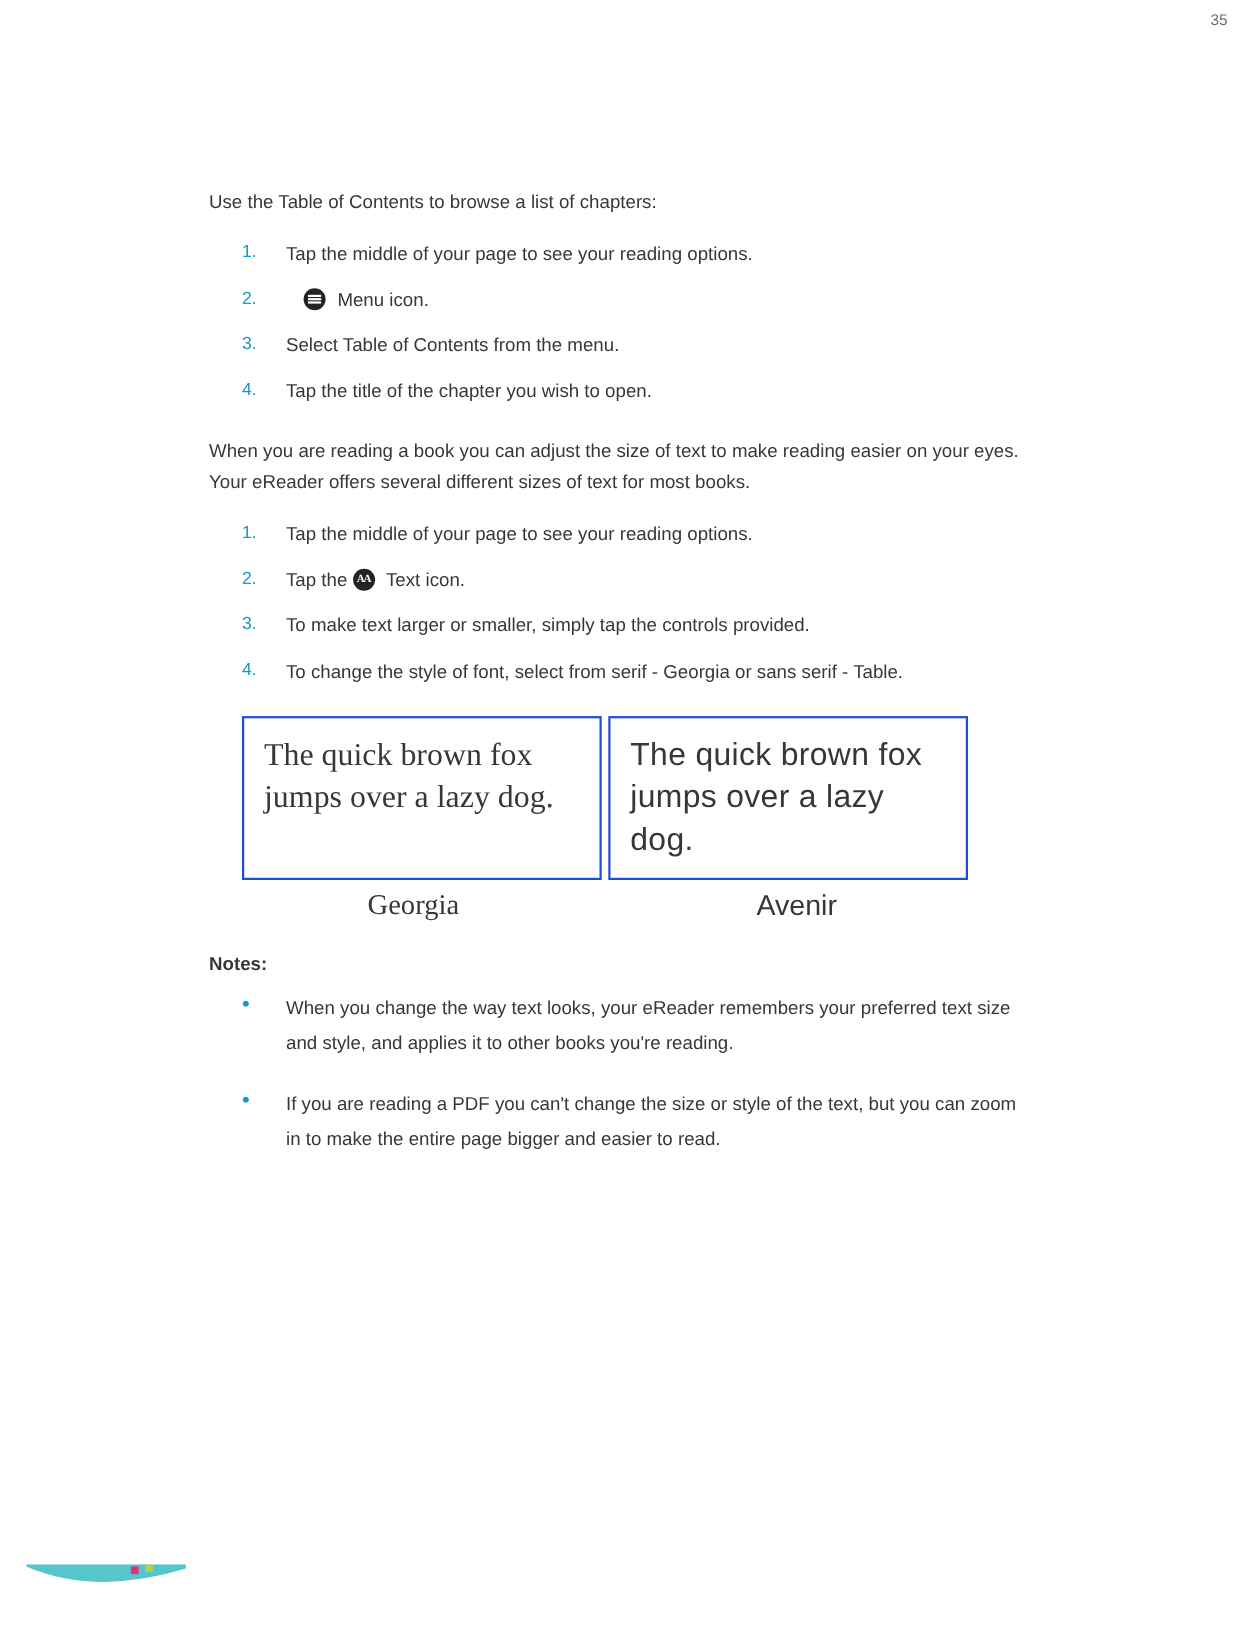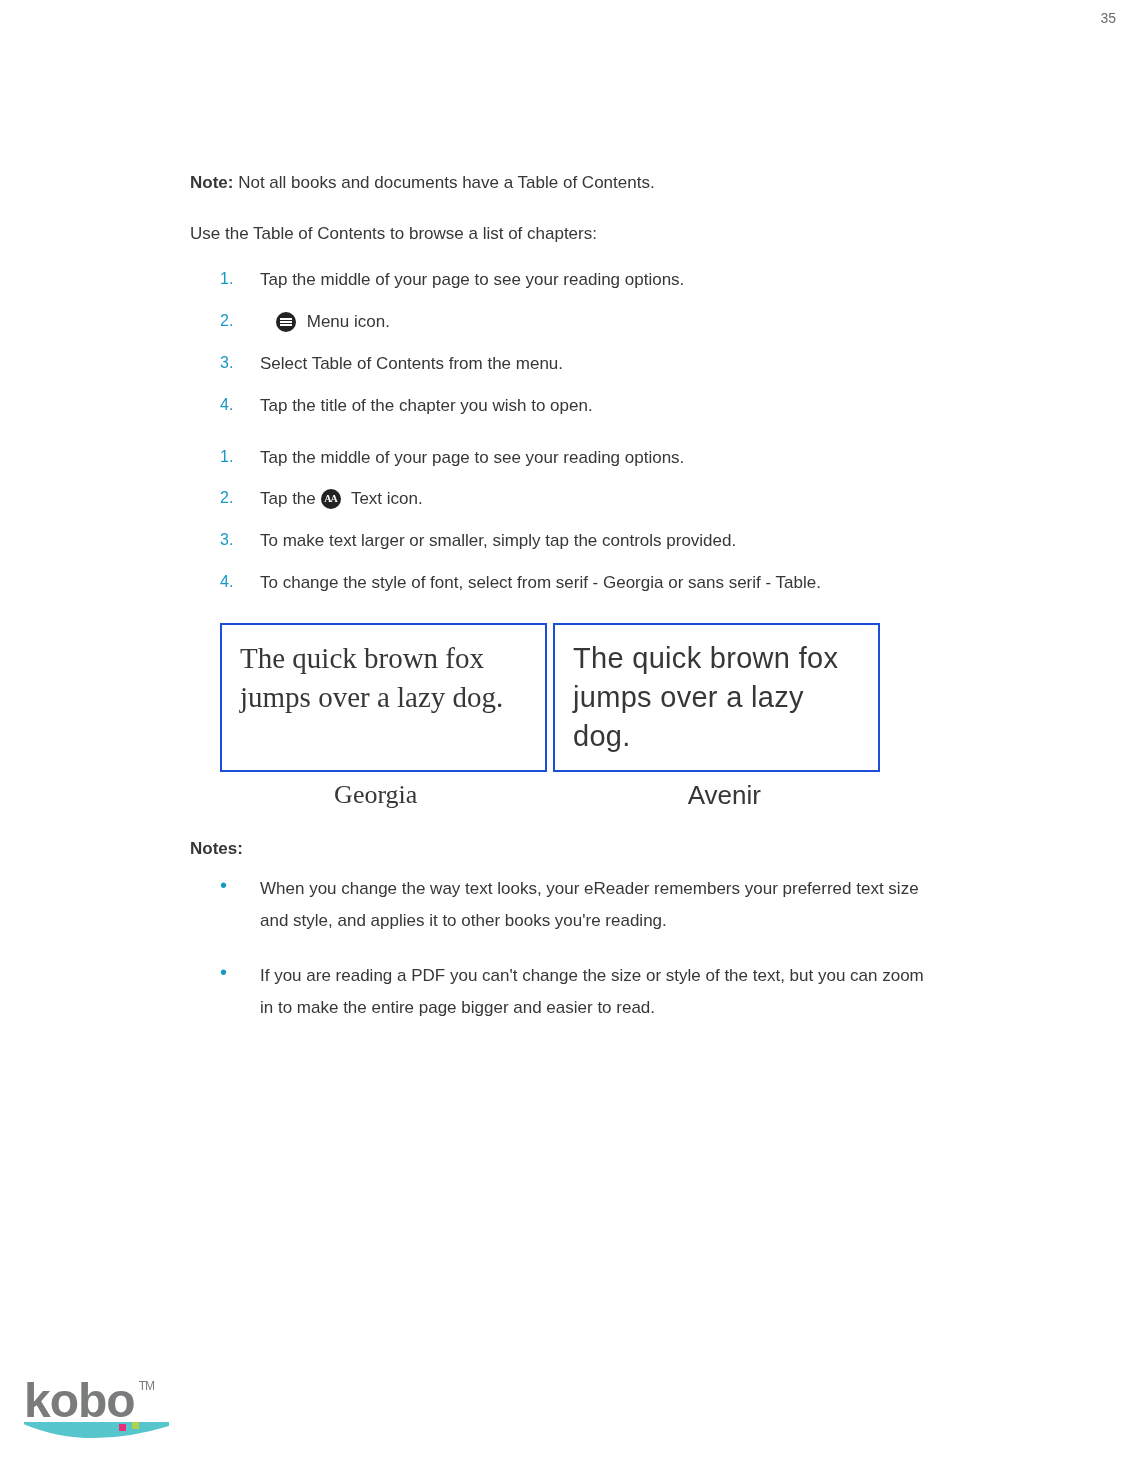--- a/index.html
+++ b/index.html
@@ -77,23 +77,20 @@
     .swoosh { position: relative; width: 150px; height: 22px; margin-top: -6px; overflow: hidden; }
     .swoosh svg { display: block; }
   </style>
 </head>
 <body>
 
 <div class="page-num">35</div>
 
 <div class="content">
 
-  <p class="note-line">
-    <strong>Note:</strong><span> Not all books and documents have a Table of Contents.</span>
-  </p>
 
   <p class="lead">Use the Table of Contents to browse a list of chapters:</p>
 
   <ol class="steps">
     <li>
         <span class="num">1.</span>
         <span class="txt">Tap the middle of your page to see your reading options.</span>
       </li>
     <li>
         <span class="num">2.</span>
@@ -103,20 +100,21 @@
         <span class="num">3.</span>
         <span class="txt">Select Table of Contents from the menu.</span>
       </li>
     <li>
         <span class="num">4.</span>
         <span class="txt">Tap the title of the chapter you wish to open.</span>
       </li>
   </ol>
 
 
+  <p class="lead">When you are reading a book you can adjust the size of text to make reading easier on your eyes. Your eReader offers several different sizes of text for most books.</p>
 
   <ol class="steps">
     <li>
         <span class="num">1.</span>
         <span class="txt">Tap the middle of your page to see your reading options.</span>
       </li>
     <li>
         <span class="num">2.</span>
         <span class="txt"><span>Tap the </span><span class="inline-icon aa-icon"></span><span> Text icon.</span></span>
       </li>
@@ -147,23 +145,20 @@
         <span class="txt">When you change the way text looks, your eReader remembers your preferred text size and style, and applies it to other books you're reading.</span>
       </li>
     <li>
         <span class="bullet">•</span>
         <span class="txt">If you are reading a PDF you can't change the size or style of the text, but you can zoom in to make the entire page bigger and easier to read.</span>
       </li>
   </ul>
 </div>
 
 <div class="logo">
-  <div class="kobo-text">
-    <span>kobo</span><span class="tm">TM</span>
-  </div>
   <div class="swoosh">
     <svg width="150" height="22" viewBox="0 0 150 22">
       <path d="M -5 0 Q 60 30 145 4 L 145 -5 L -5 -5 Z" fill="#57c5cc"></path>
       <rect x="95" y="2" width="7" height="7" fill="#e62e7b"></rect>
       <rect x="108" y="0" width="7" height="7" fill="#b0d24a"></rect>
     </svg>
   </div>
 </div>
 
 </body></html>

